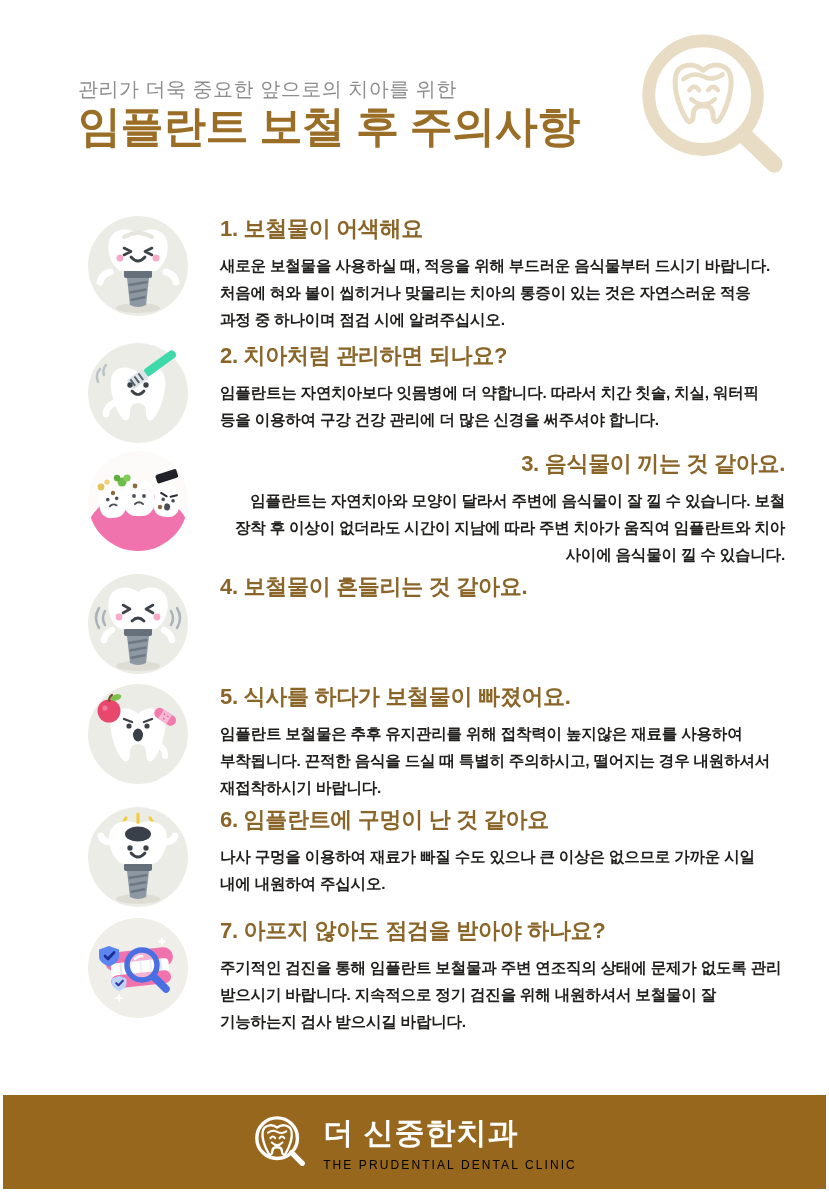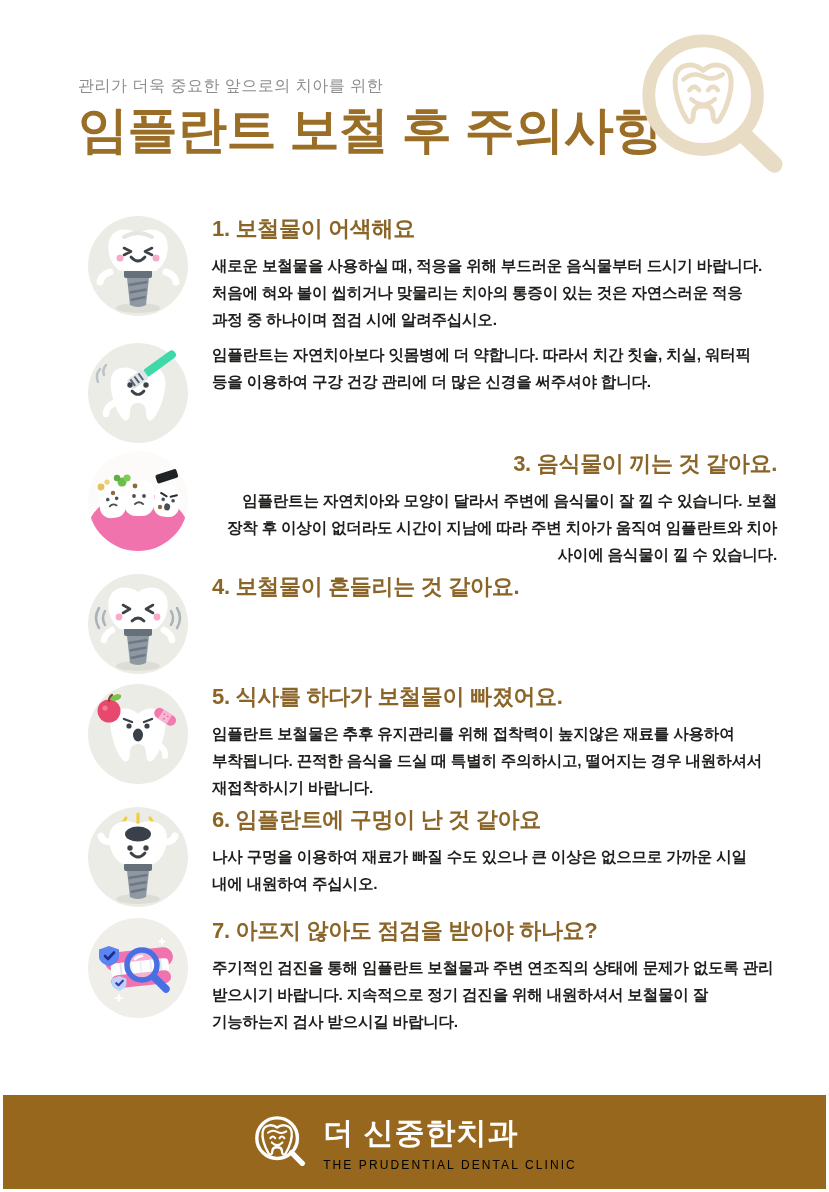--- a/index.html
+++ b/index.html
@@ -5,40 +5,40 @@
   * { margin:0; padding:0; box-sizing:border-box; }
   html,body { background:#ffffff; }
   body { font-family:"Liberation Sans","DejaVu Sans",sans-serif; }
   .page {
     position:relative; width:829px; height:1192px; background:#ffffff;
     overflow:hidden; margin:0 auto;
   }
   
   .hdr { position:absolute; left:78px; top:76px; }
   .hdr-sub {
-    font-size:16px; font-weight:400; color:var(--subtitle-gray,#8d8d8d);
-    letter-spacing:0.5px; margin-bottom:6px;
+    font-size:20px; font-weight:400; color:var(--subtitle-gray,#8d8d8d);
+    letter-spacing:0.5px; 
   }
   .hdr-title {
-    font-size:50px; font-weight:800; color:var(--title-brown,#9a6e26);
+    font-size:43px; font-weight:800; color:var(--title-brown,#9a6e26);
     letter-spacing:-0.5px; line-height:1.1;
   }
   .hdr-badge { position:absolute; left:634px; top:30px; width:158px; height:152px; }
   
   .sections { position:absolute; left:86px; top:210px; width:700px; }
   .sec { display:flex; align-items:flex-start; }
   .sec:nth-of-type(1){ min-height:127px; }
   .sec:nth-of-type(2){ min-height:106px; }
   .sec:nth-of-type(3){ min-height:120px;text-align:right; }
   .sec:nth-of-type(4){ min-height:110px; }
   .sec:nth-of-type(5){ min-height:120px; }
   .sec:nth-of-type(6){ min-height:111px; }
   .sec-icon { flex:0 0 104px; width:104px; height:104px; margin-top:4px; }
   .sec-icon svg { width:104px; height:104px; display:block; }
-  .sec-txt { margin-left:22px; padding-top:4px; }
+  .sec-txt { margin-left:30px; padding-top:4px; }
   .sec-heading {
     font-size:22px; font-weight:800; color:var(--heading-brown,#8a6527);
     margin-bottom:8px; letter-spacing:-0.3px;
   }
   .sec-body {
     font-size:15.5px; font-weight:600; color:var(--body-text,#1f1e1c);
     line-height:27px; max-width:565px; letter-spacing:-0.2px; word-break:keep-all;
   }
   
   .ftr {
@@ -110,20 +110,21 @@
 <rect x="56" y="21" width="38" height="8.5" rx="4" fill="#3ED9A8"></rect>
 <rect x="38" y="19.5" width="20" height="11.5" rx="3" fill="#DDE3E8"></rect>
 <path d="M42 21 v8 M47 21 v8 M52 21 v8" stroke="#59626B" stroke-width="2"></path>
 </g>
 <circle cx="44" cy="44" r="2.7" fill="#3C4248"></circle>
             <circle cx="60" cy="44" r="2.7" fill="#3C4248"></circle>
 <path d="M46 50 q6 7 12 0" stroke="#3C4248" stroke-width="2.7" fill="none" stroke-linecap="round"></path>
 </svg>
         </div>
       <div class="sec-txt">
+        <h2 class="sec-heading">2. 치아처럼 관리하면 되나요?</h2>
         <p class="sec-body">임플란트는 자연치아보다 잇몸병에 더 약합니다. 따라서 치간 칫솔, 치실, 워터픽 등을 이용하여 구강 건강 관리에 더 많은 신경을 써주셔야 합니다.</p>
       </div>
     </section>
 
     <section class="sec">
       <div class="sec-icon">
           <svg viewBox="0 0 104 104" xmlns="http://www.w3.org/2000/svg">
 <defs>
               <clipPath id="c3">
                 <circle cx="52" cy="52" r="50"></circle>

